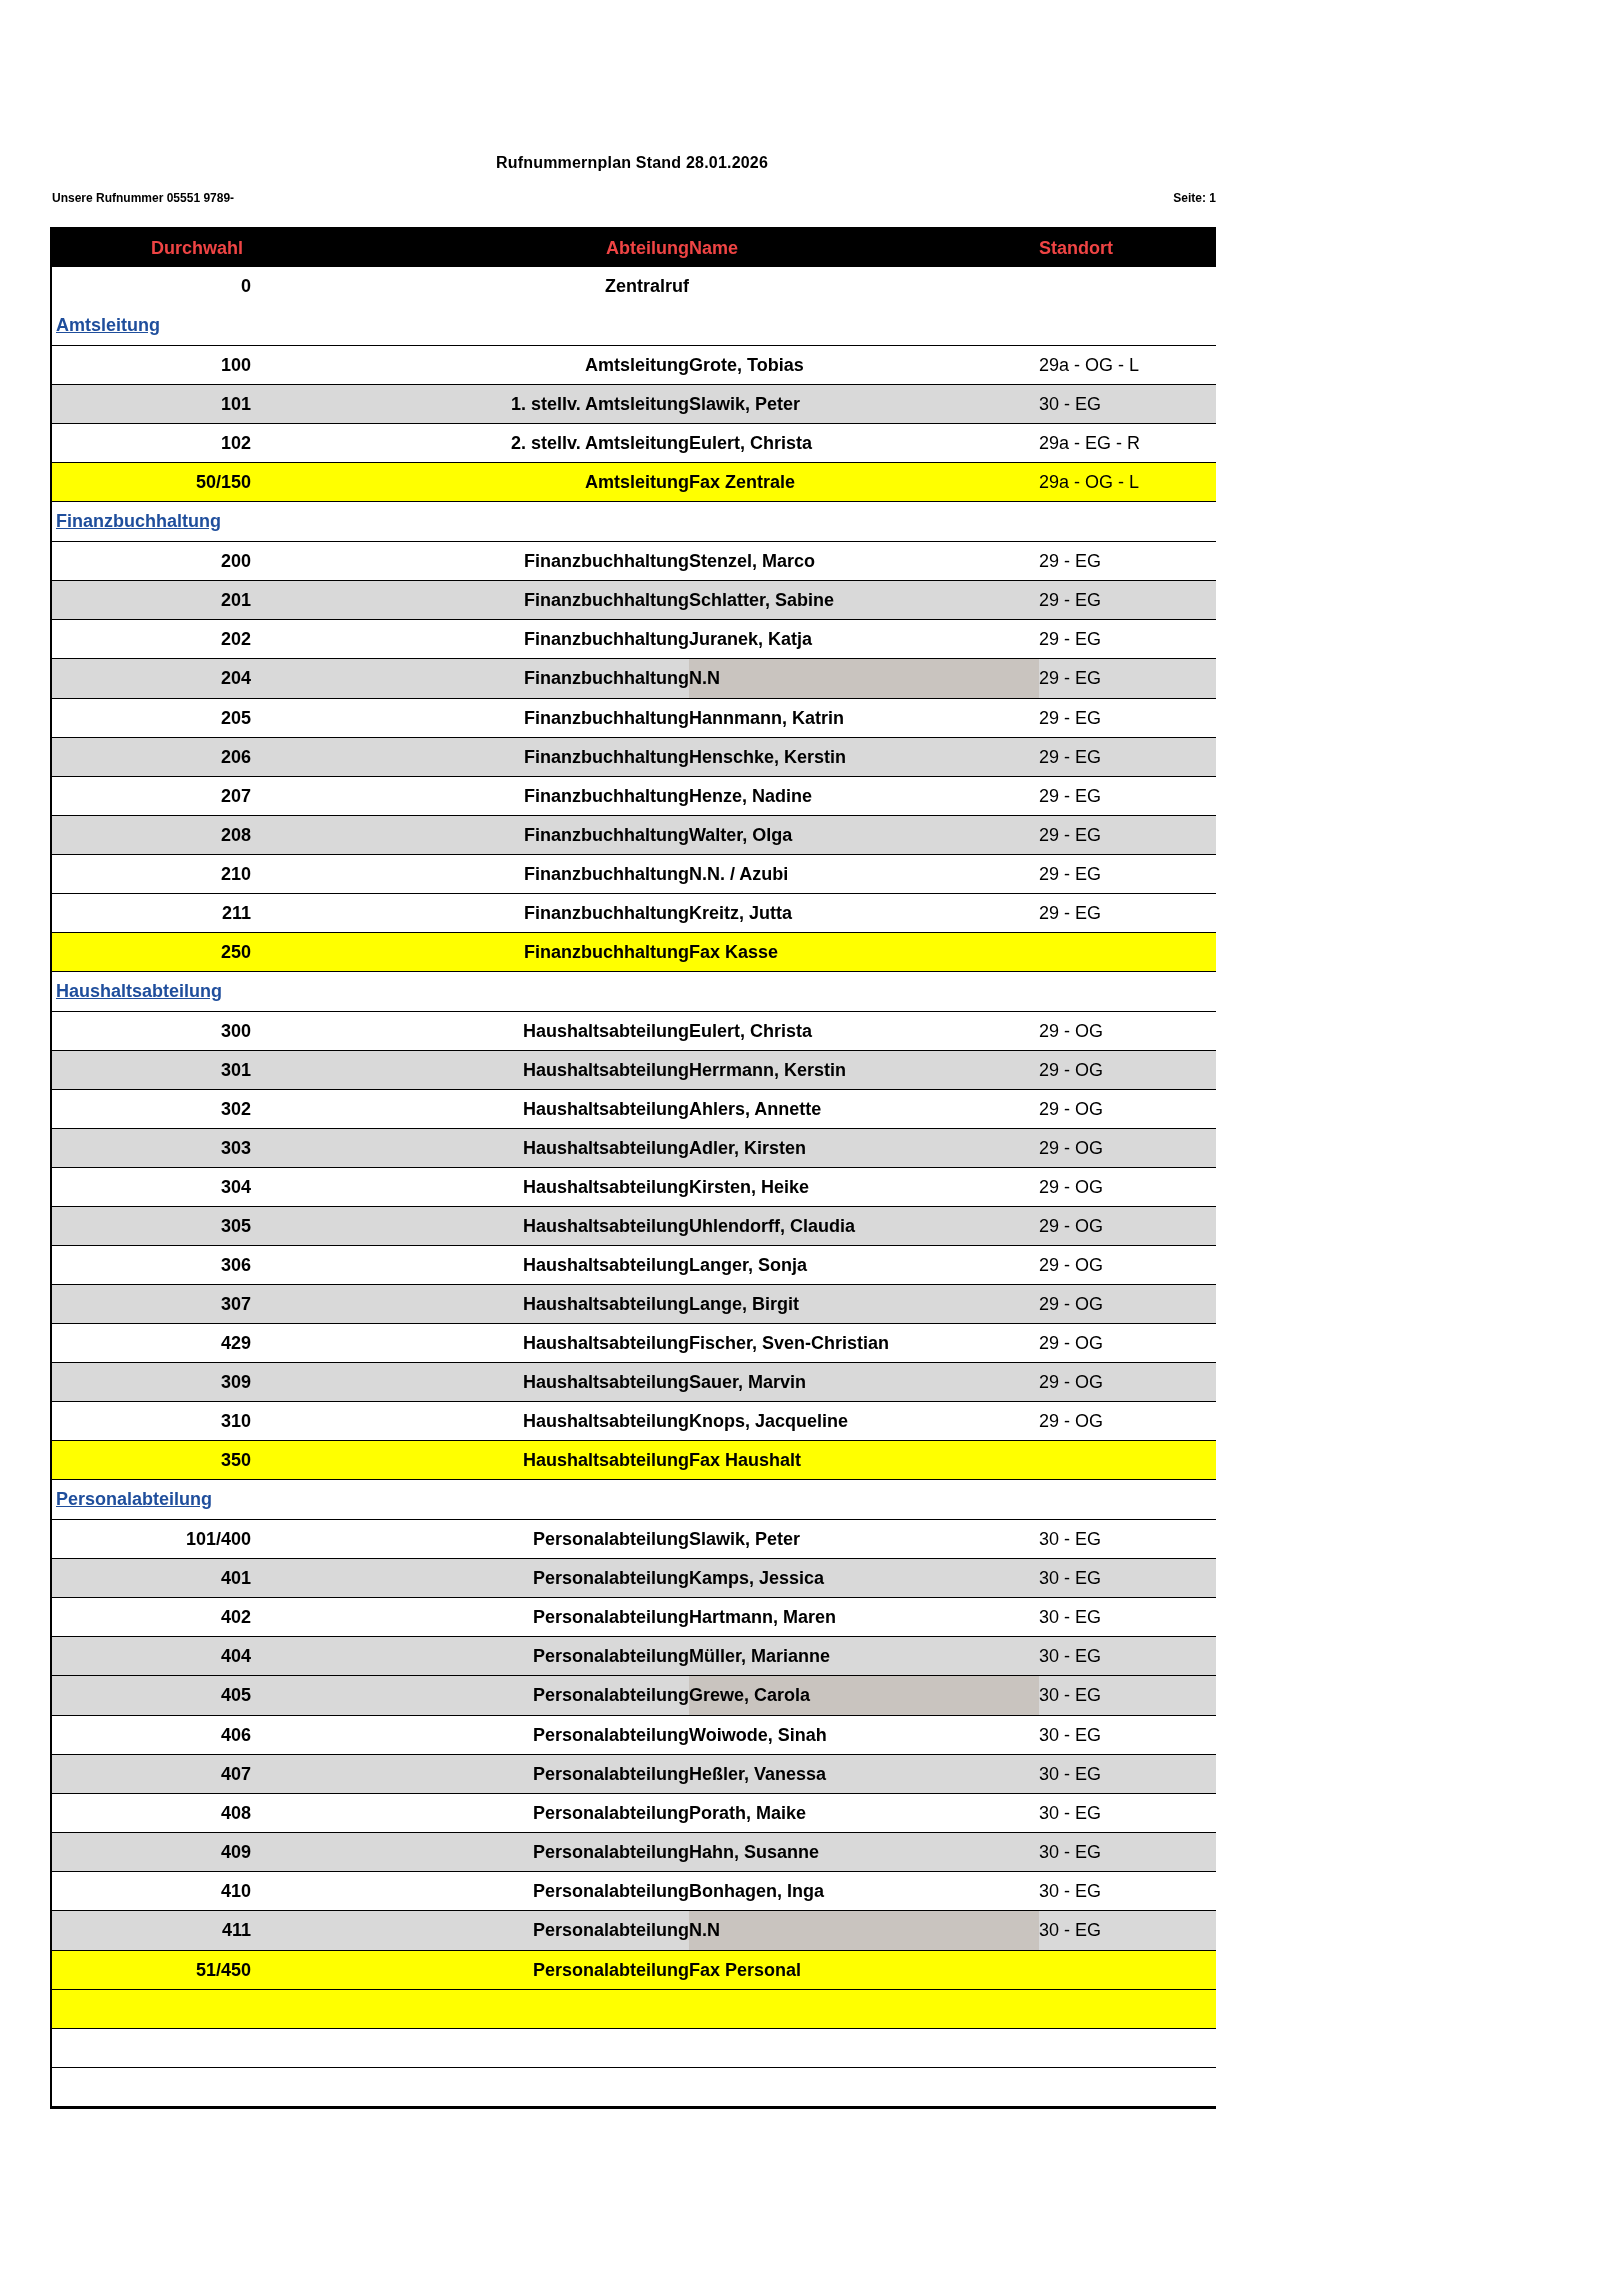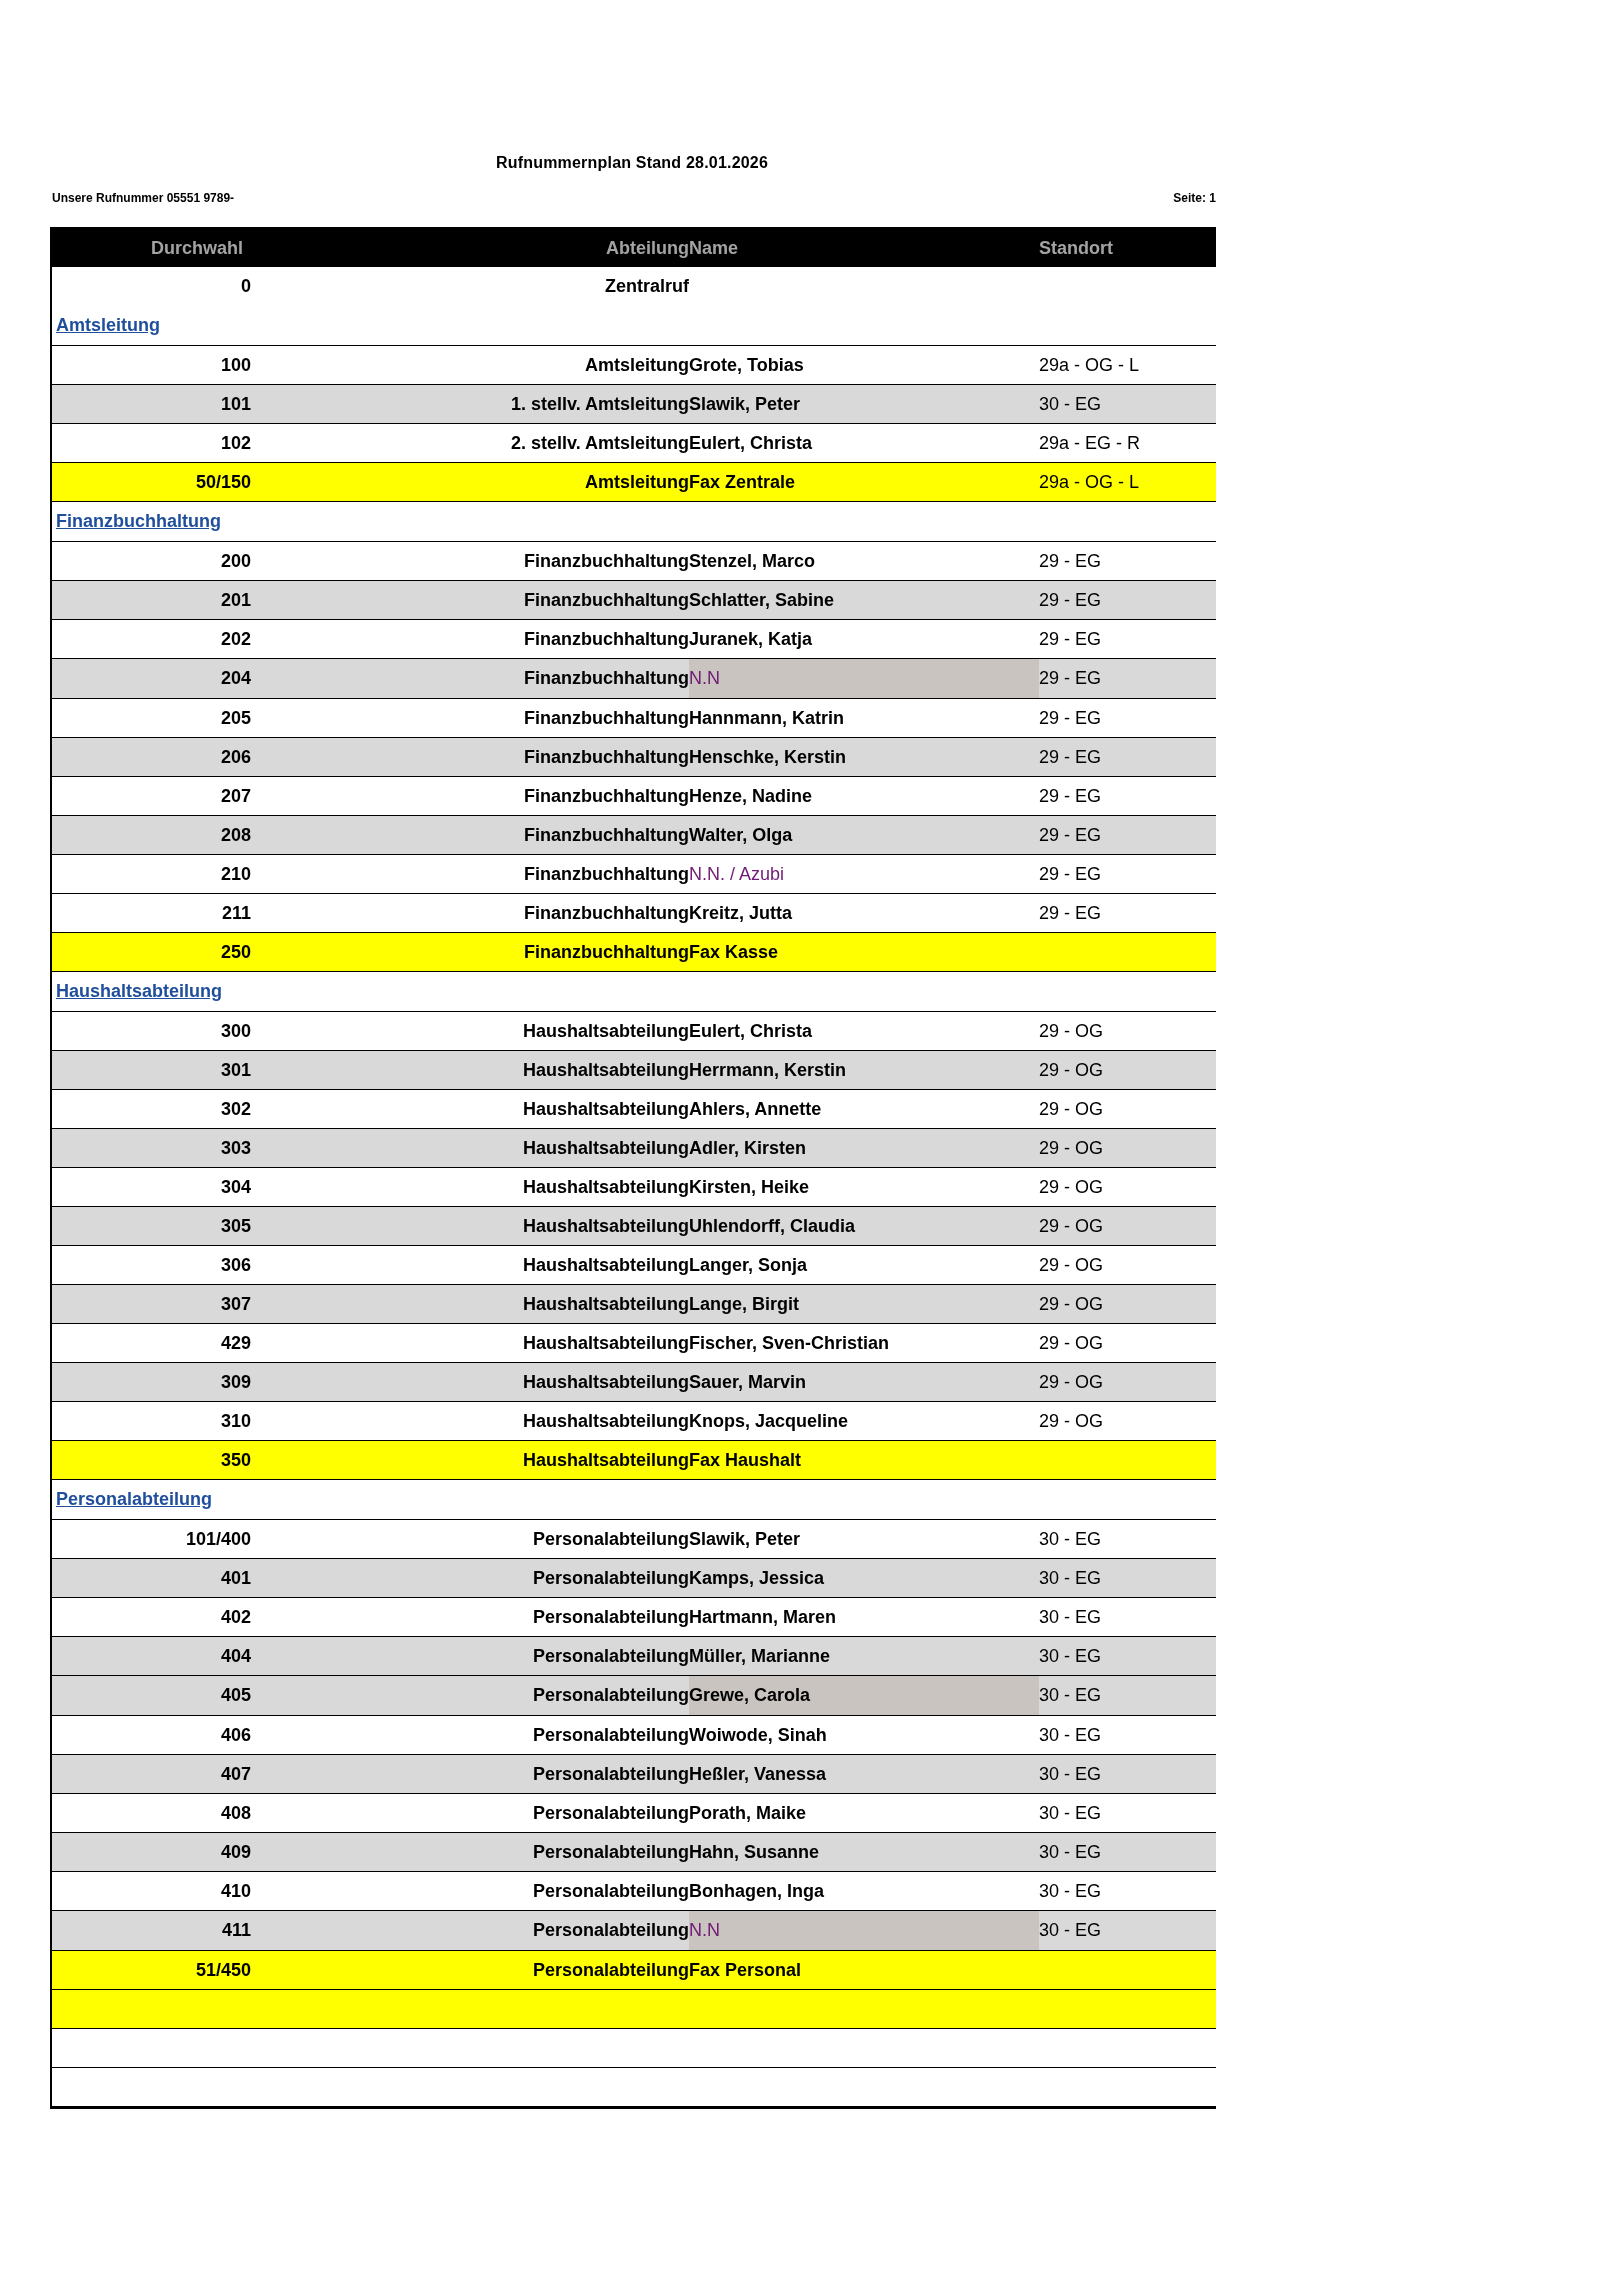--- a/index.html
+++ b/index.html
@@ -90,21 +90,21 @@
   .cell-loc {
     text-align: left;
     padding-left: 4px;
     font-weight: normal;
     box-sizing: border-box;
   }
 
   
   tr.hdr td {
     background: #000000;
-    color: #a3a3a3;
+    color: #ef4444;
     height: 38px;
     font-weight: bold;
   }
   tr.hdr .cell-ext { text-align: right; padding-right: 8px; }
 
   
   tr.r-white td { background: #ffffff; border-bottom: 1px solid #000000; border-top: 1px solid #000000; }
   tr.r-grey  td { background: #d9d9d9; border-bottom: 1px solid #000000; border-top: 1px solid #000000; }
   tr.r-yellow td { background: #ffff00; border-bottom: 1px solid #000000; border-top: 1px solid #000000; }
   tr.r-plain td { background: #ffffff; }
@@ -121,22 +121,22 @@
     margin-left: -4px;
     box-sizing: border-box;
   }
   .section-label {
     color: #1f4e9c;
     font-weight: bold;
     text-decoration: underline;
     padding-left: 4px;
   }
   .vacant {
-    color: #701a75;
-    font-weight: normal;
+    color: #000000;
+    font-weight: bold;
     text-align: center;
   }
 </style>
 </head>
 <body>
 
 <div class="page">
 
   <div class="doc-title">Rufnummernplan Stand 28.01.2026</div>
 

